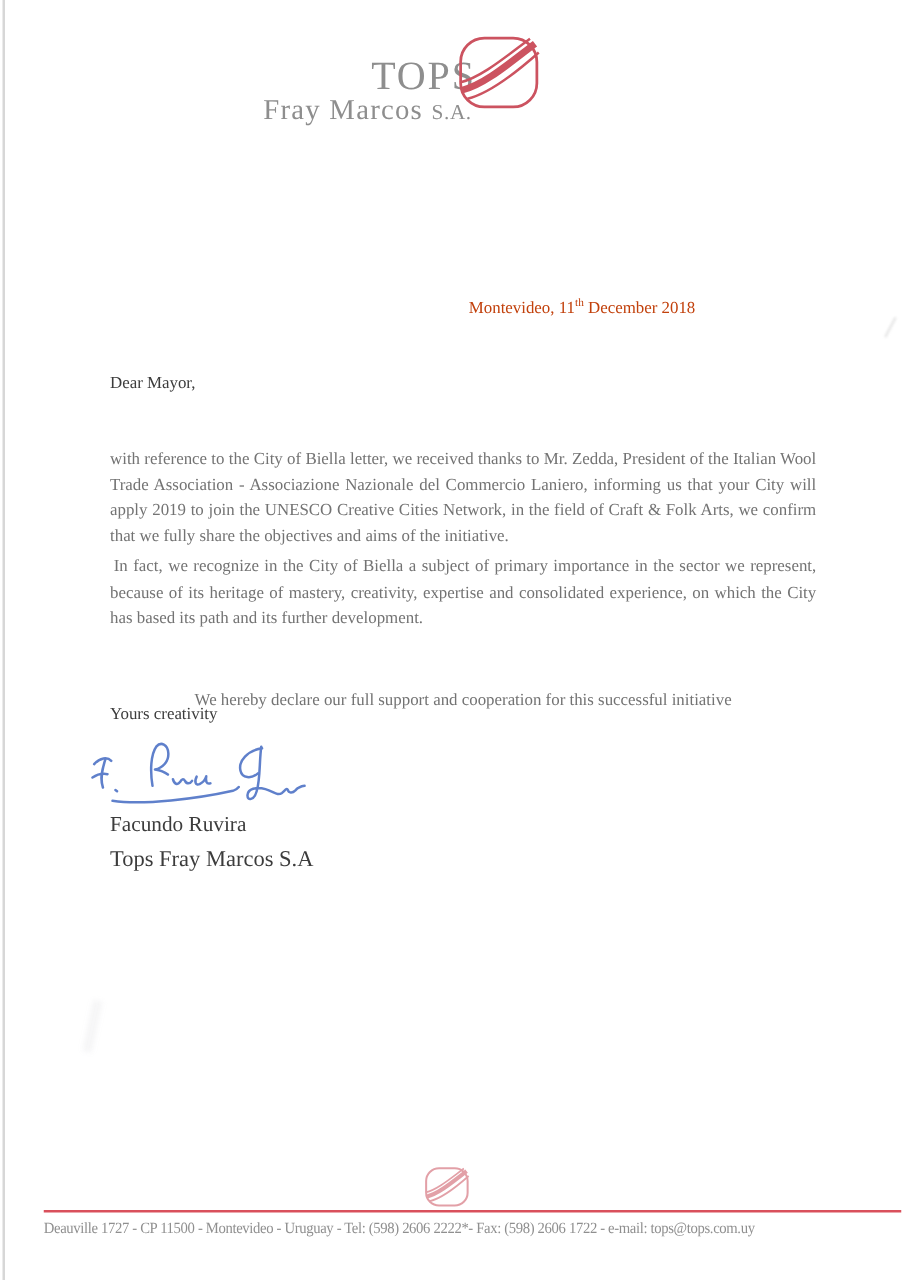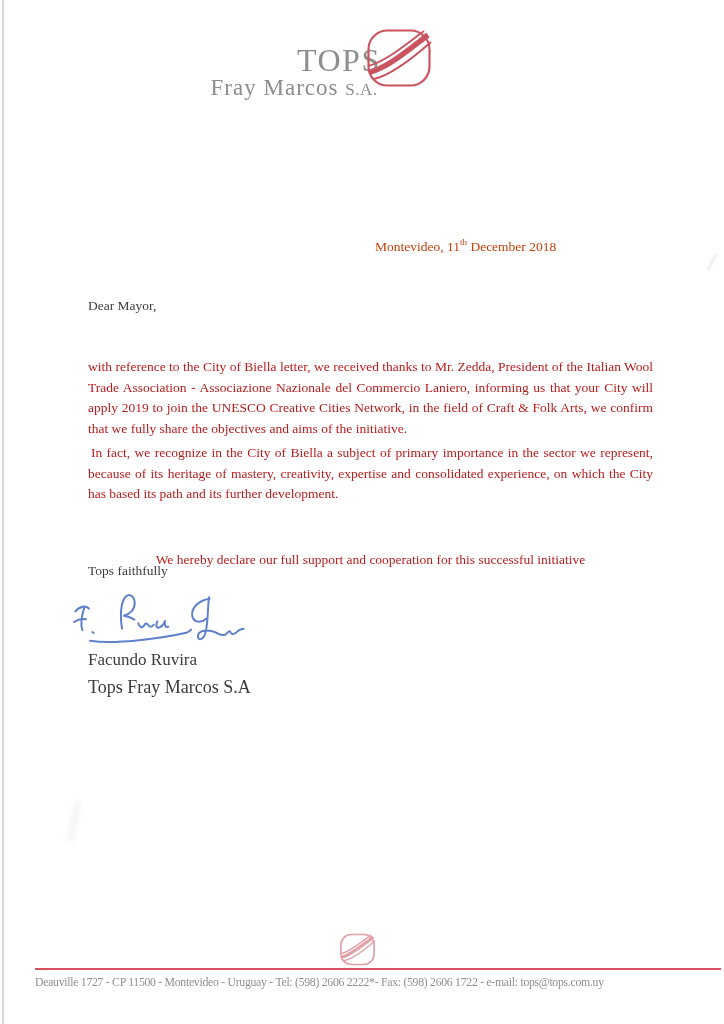--- a/index.html
+++ b/index.html
@@ -48,21 +48,21 @@
     position:absolute; top:237px; left:375px;
     font-size:13.5px; color:#c2410c;
   }
   .dateline sup { font-size:9px; }
   
   .salutation { position:absolute; top:298px; left:88px; font-size:13.5px; }
   .para {
     position:absolute; left:88px; width:565px;
     font-size:13.5px; line-height:20.5px;
     text-align:justify;
-    color:#b91c1c;
+    color:#737373;
   }
   .para-1 { top:357px; }
   .para-2 { top:443px; text-indent:3px; }
   .para-3 { top:550px; text-align:center; }
   .closing { position:absolute; top:563px; left:88px; font-size:13.5px; }
   
   .signature-svg { position:absolute; top:590px; left:58px; }
   .signer-name { position:absolute; top:650px; left:88px; font-size:17px; }
   .signer-company { position:absolute; top:677px; left:88px; font-size:18px; }
   
@@ -104,21 +104,21 @@
   <div class="dateline">
     <span>Montevideo, 11</span><sup>th</sup><span> December 2018</span>
   </div>
 
   <div class="salutation">Dear Mayor,</div>
 
   <div class="para para-1">with reference to the City of Biella letter, we received thanks to Mr. Zedda, President of the Italian Wool Trade Association - Associazione Nazionale del Commercio Laniero, informing us that your City will apply 2019 to join the UNESCO Creative Cities Network, in the field of Craft &amp; Folk Arts, we confirm that we fully share the objectives and aims of the initiative.</div>
   <div class="para para-2">In fact, we recognize in the City of Biella a subject of primary importance in the sector we represent, because of its heritage of mastery, creativity, expertise and consolidated experience, on which the City has based its path and its further development.</div>
   <div class="para para-3">We hereby declare our full support and cooperation for this successful initiative</div>
 
-  <div class="closing">Tops faithfully</div>
+  <div class="closing">Yours creativity</div>
 
   <svg class="signature-svg" width="200" height="70" viewBox="0 0 600 210" fill="none" xmlns="http://www.w3.org/2000/svg" stroke="#4a6fc4" stroke-width="6" stroke-linecap="round" stroke-linejoin="round" opacity="0.88">
     <path d="M52,64 C66,48 84,46 93,56"></path>
     <path d="M79,52 C70,80 66,100 73,120"></path>
     <path d="M48,96 C60,88 72,86 84,88"></path>
     <path d="M103,126 l4,3"></path>
     <path d="M96,152 C170,163 300,147 385,128 C392,126 396,123 399,119"></path>
     <path d="M192,116 C186,80 188,40 201,22 C212,9 229,16 230,38 C231,58 216,73 198,77 C210,79 221,83 229,89"></path>
     <path d="M241,100 C244,112 252,115 258,107 C262,100 266,98 270,104 C274,112 282,112 287,104"></path>
     <path d="M298,94 C292,106 295,116 305,112 C313,108 319,100 321,93 C319,104 321,113 331,110"></path>

